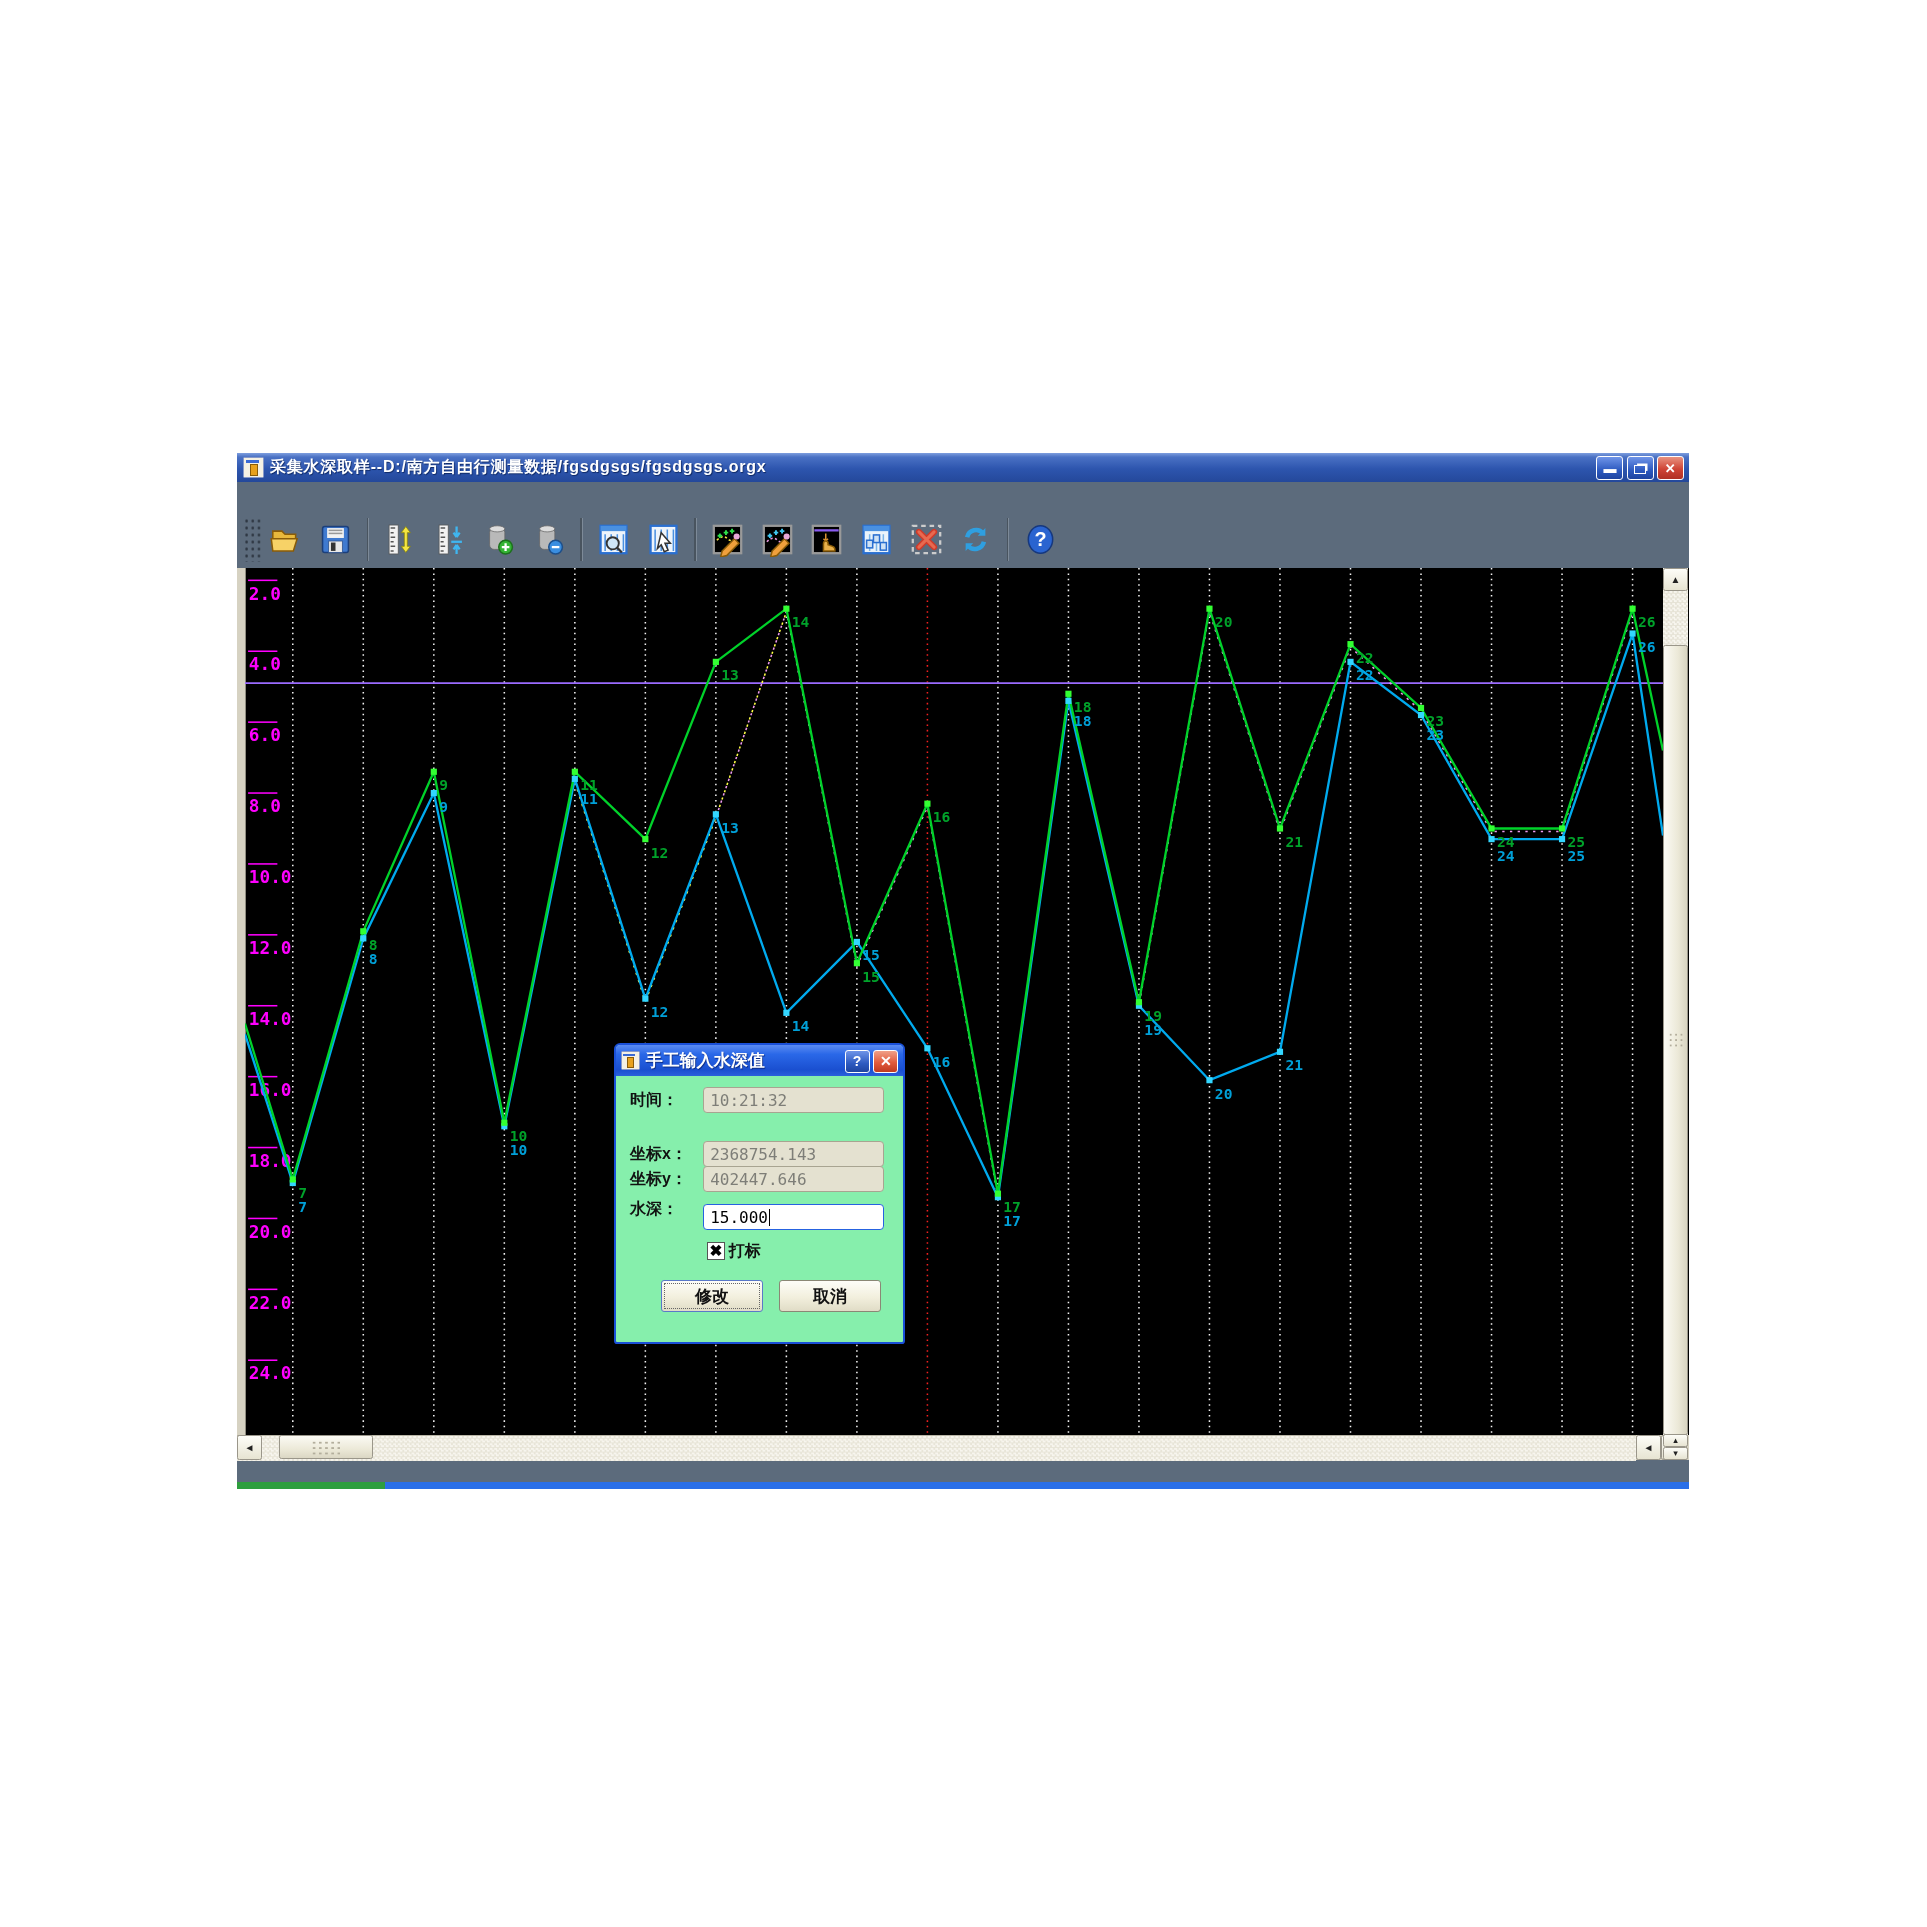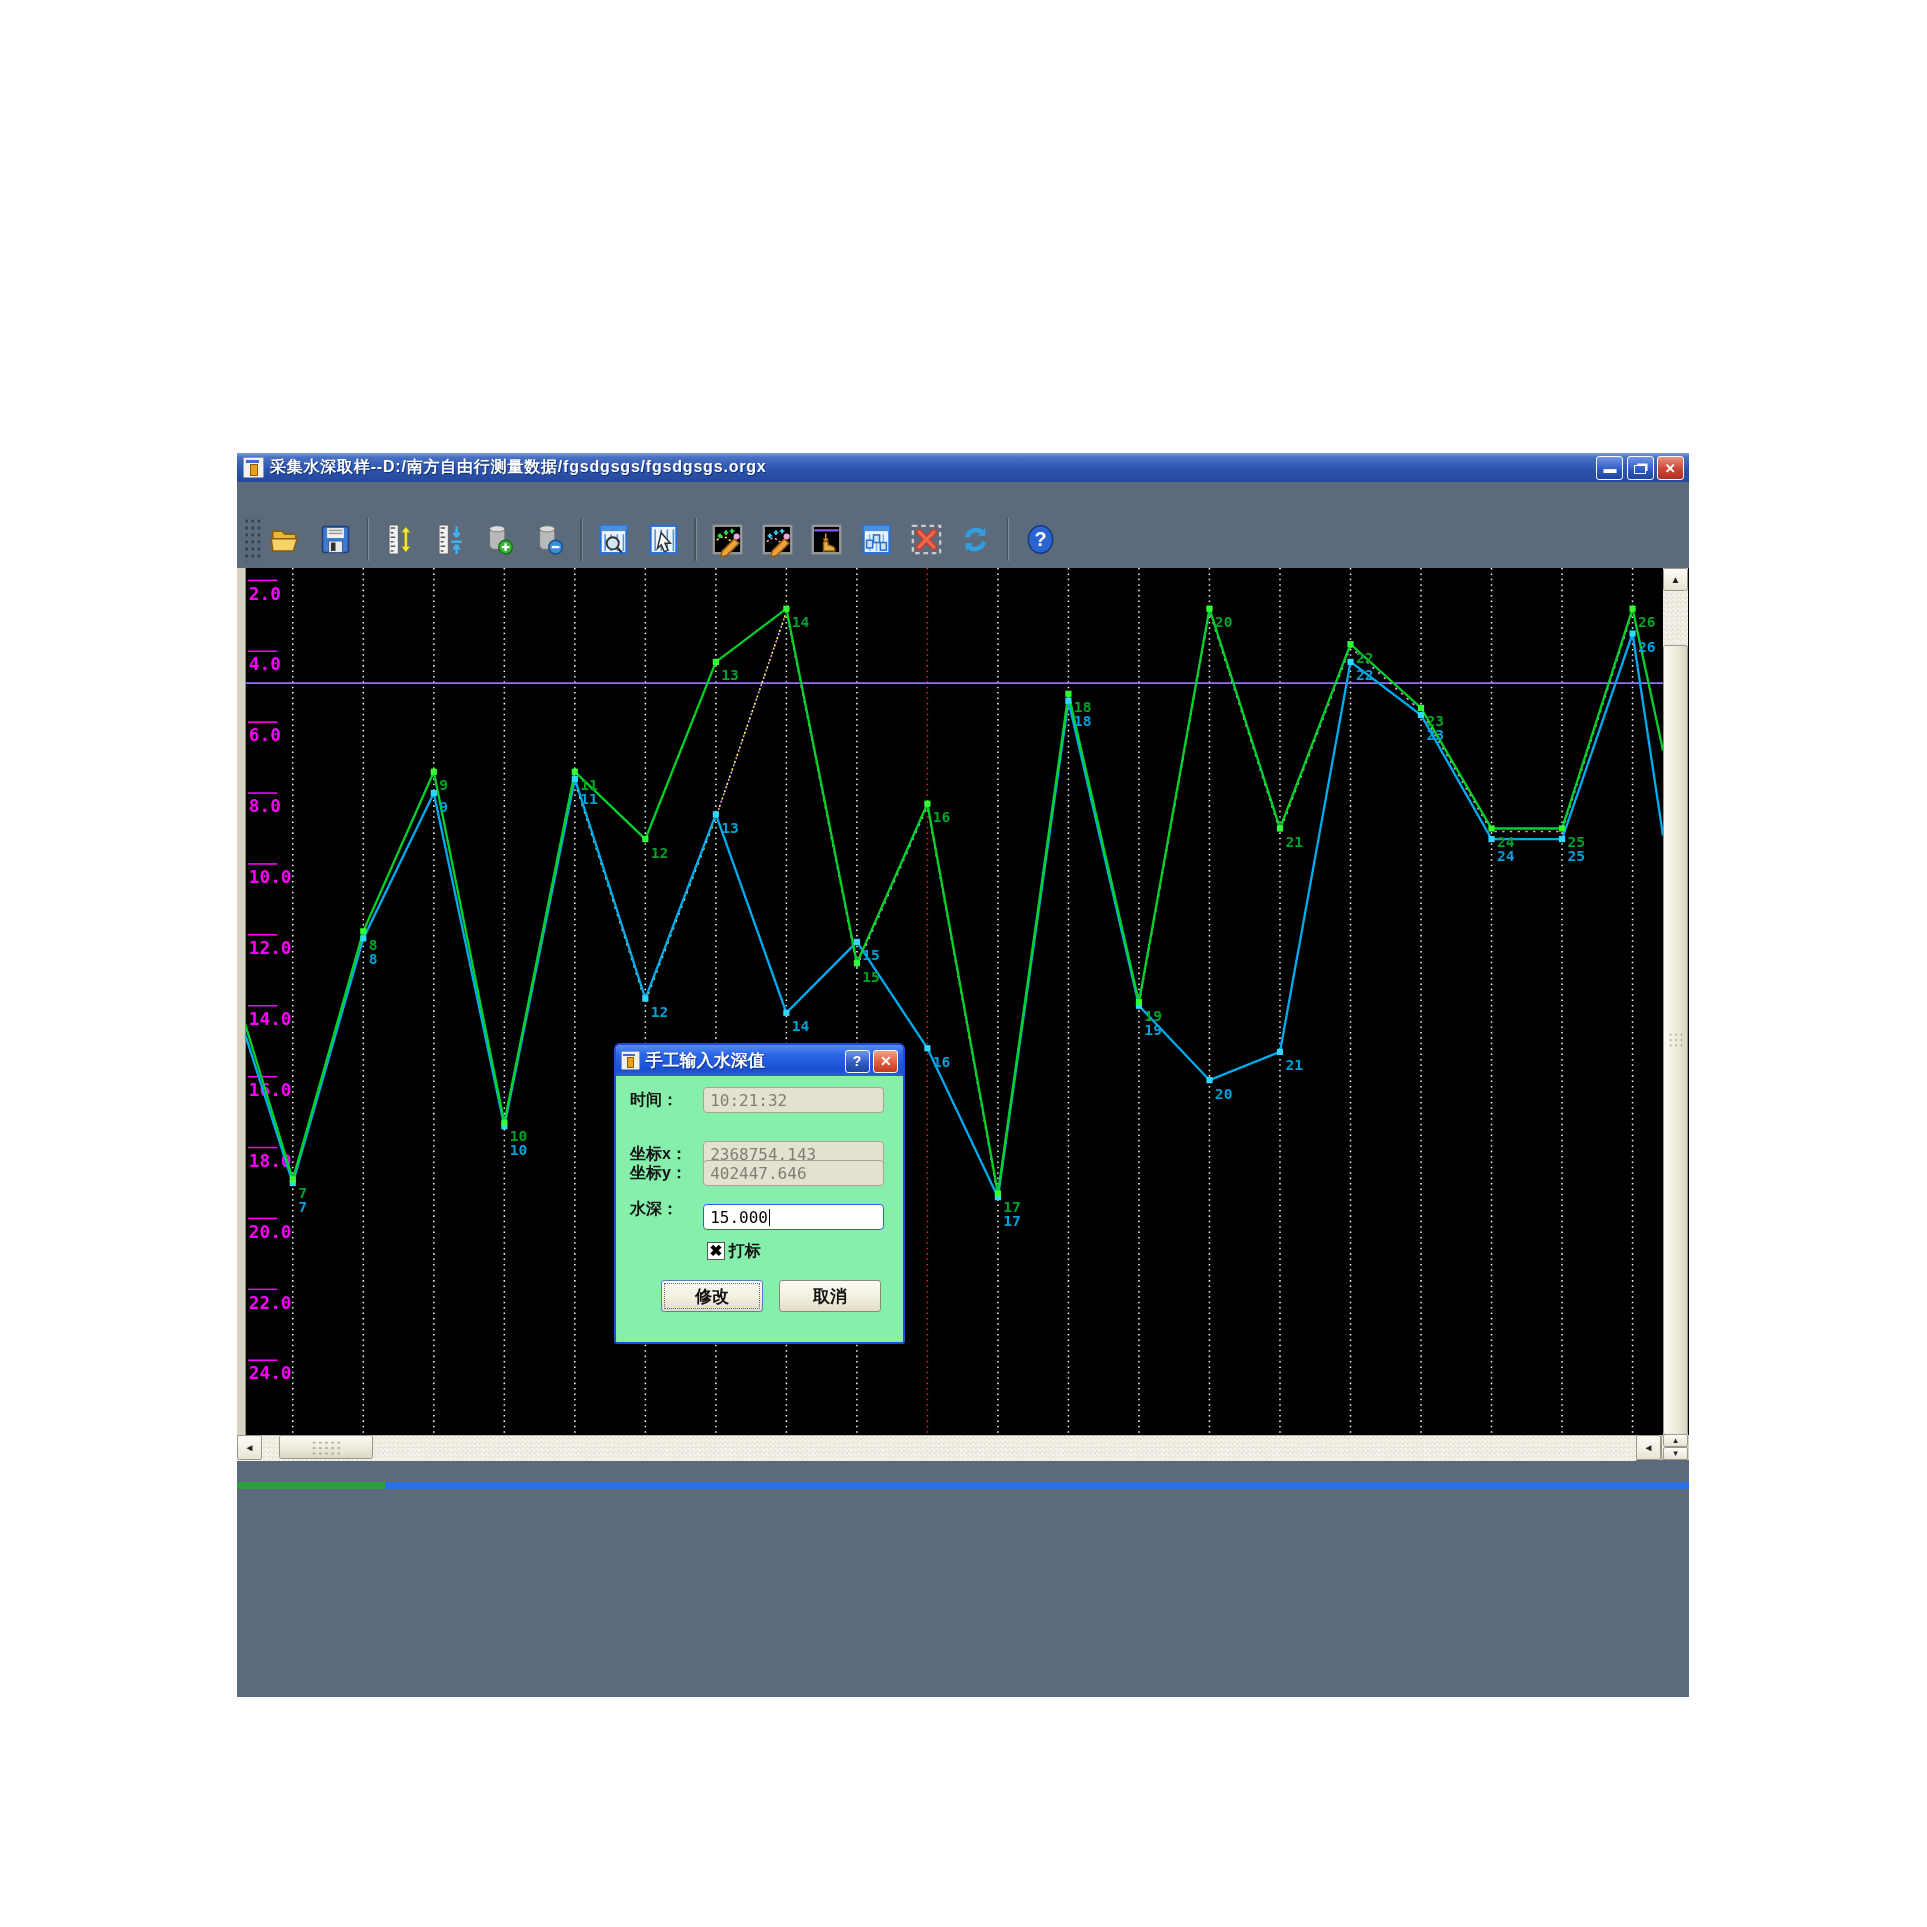--- a/index.html
+++ b/index.html
@@ -1,17 +1,17 @@
 <!DOCTYPE html>
 <html style="font-size:12.3px"><head>
 <meta charset="utf-8">
 <style>
   html,body{margin:0;padding:0;background:#ffffff;font-family:"Liberation Sans",sans-serif;}
   #canvas{position:relative;width:1927px;height:1927px;background:#ffffff;overflow:hidden;}
-  #app{position:absolute;left:237px;top:453px;width:1452px;height:1244px;background:#5c6b7c;}
+  #app{position:absolute;left:237px;top:453px;width:1452px;height:1036px;background:#5c6b7c;}
 
   
   .titlebar{position:absolute;left:0;top:0;width:100%;height:28.5px;
     background:linear-gradient(180deg,#7e9ede 0%,#4a71c4 14%,#2d55ae 55%,#24489a 100%);
     display:flex;align-items:center;}
   .titlebar .appicon{width:18.5px;height:18.5px;margin:0 6.2px 0 6.2px;background:#f5f1e4;border:0.8px solid #8899c8;border-radius:1.5px;position:relative;flex:0 0 auto;}
   .titlebar .appicon::before{content:"";position:absolute;left:2.3px;top:1.5px;width:12.3px;height:3.1px;background:#3a6ad4;}
   .titlebar .appicon::after{content:"";position:absolute;left:6.2px;top:6.2px;width:5.4px;height:10px;background:#e8a11c;border:0.8px solid #8a5c08;}
   .title-text{color:#ffffff;font-weight:bold;font-size:16px;letter-spacing:0.8px;white-space:nowrap;overflow:hidden;text-shadow:0.8px 0.8px 0.8px #102a66;}
   .cap-btns{position:absolute;right:5.4px;top:3.1px;display:flex;gap:3.1px;}
@@ -397,21 +397,21 @@
       </div>
       <div id="dlg-rows">
             <div class="dlg-row" style="top: 42px;">
               <div class="dlg-label">时间：</div>
               <div class="dlg-field">10:21:32</div>
             </div>
             <div class="dlg-row" style="top: 96px; padding-left: 22px;">
               <div class="dlg-label">坐标x：</div>
               <div class="dlg-field">2368754.143</div>
             </div>
-            <div class="dlg-row" style="top: 115px;">
+            <div class="dlg-row" style="top: 121px;">
               <div class="dlg-label">坐标y：</div>
               <div class="dlg-field">402447.646</div>
             </div>
             <div class="dlg-row" style="top: 151px;">
               <div class="dlg-label">水深：</div>
               <div class="dlg-field editable">15.000<span class="caret"></span></div>
             </div>
           </div>
       <div class="dlg-check-row">
         <div class="checkbox">✖</div>

